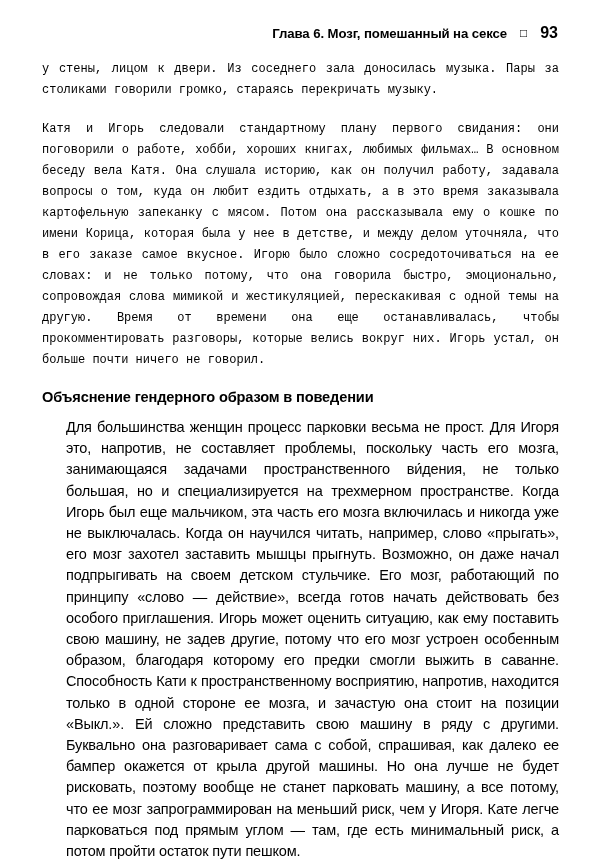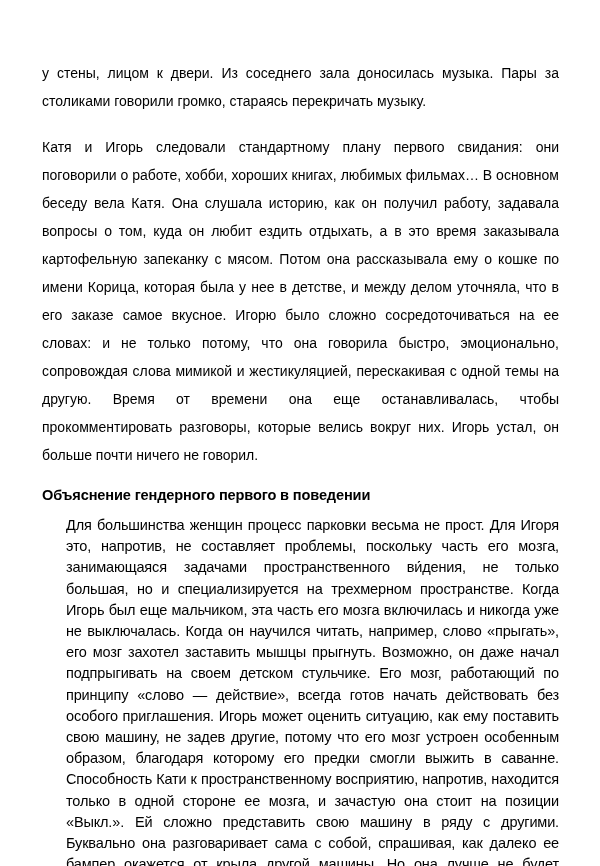--- a/index.html
+++ b/index.html
@@ -61,23 +61,23 @@
   
   .textblock {
     position: absolute;
     left: 42px;
     top: 59px;
     width: 517px;
   }
 
   p.serif {
     margin: 0 0 0 0;
-    font-family: Liberation Sans, sans-serif;
-    font-size: 14px;
-    line-height: 28px;
+    font-family: Liberation Mono, monospace;
+    font-size: 12px;
+    line-height: 21px;
     text-align: justify;
     text-justify: inter-word;
     hyphens: manual;
     -webkit-hyphens: manual;
   }
   p.serif + p.serif {
     margin-top: 18px;
   }
 
   
@@ -108,29 +108,34 @@
     text-justify: inter-word;
     hyphens: manual;
     -webkit-hyphens: manual;
   }
 </style>
 </head>
 <body>
 
 <div class="page">
 
+  <div class="running-head">
+    <span class="rh-title">Глава 6. Мозг, помешанный на сексе</span>
+    <span class="rh-sep">□</span>
+    <span class="rh-folio">93</span>
+  </div>
 
   <div class="textblock">
 
     <p class="serif">у стены, лицом к двери. Из соседнего зала доносилась музыка. Пары за столиками говорили громко, стараясь перекричать музыку.</p>
 
     <p class="serif">Катя и Игорь следовали стандартному плану первого свидания: они поговорили о работе, хобби, хороших книгах, любимых фильмах… В основном беседу вела Катя. Она слушала историю, как он получил работу, задавала вопросы о том, куда он любит ездить отдыхать, а в это время заказывала картофельную запеканку с мясом. Потом она рассказывала ему о кошке по имени Корица, которая была у нее в детстве, и между делом уточняла, что в его заказе самое вкусное. Игорю было сложно сосредоточиваться на ее словах: и не только потому, что она говорила быстро, эмоционально, сопровождая слова мимикой и жестикуляцией, перескакивая с одной темы на другую. Время от времени она еще останавливалась, чтобы прокомментировать разговоры, которые велись вокруг них. Игорь устал, он больше почти ничего не говорил.</p>
 
     <div class="section">
-      <h2 class="section-heading">Объяснение гендерного первого в поведении</h2>
+      <h2 class="section-heading">Объяснение гендерного образом в поведении</h2>
 
       <div class="sans-block">
         <p class="sans">Для большинства женщин процесс парковки весьма не прост. Для Игоря это, напротив, не составляет проблемы, поскольку часть его мозга, занимающаяся задачами пространственного ви́дения, не только большая, но и специализируется на трехмерном пространстве. Когда Игорь был еще мальчиком, эта часть его мозга включилась и никогда уже не выключалась. Когда он научился читать, например, слово «прыгать», его мозг захотел заставить мышцы прыгнуть. Возможно, он даже начал подпрыгивать на своем детском стульчике. Его мозг, работающий по принципу «слово — действие», всегда готов начать действовать без особого приглашения. Игорь может оценить ситуацию, как ему поставить свою машину, не задев другие, потому что его мозг устроен особенным образом, благодаря которому его предки смогли выжить в саванне. Способность Кати к пространственному восприятию, напротив, находится только в одной стороне ее мозга, и зачастую она стоит на позиции «Выкл.». Ей сложно представить свою машину в ряду с другими. Буквально она разговаривает сама с собой, спрашивая, как далеко ее бампер окажется от крыла другой машины. Но она лучше не будет рисковать, поэтому вообще не станет парковать машину, а все потому, что ее мозг запрограммирован на меньший риск, чем у Игоря. Кате легче парковаться под прямым углом — там, где есть минимальный риск, а потом пройти остаток пути пешком.</p>
       </div>
     </div>
 
   </div>
 </div>
 
 </body></html>

